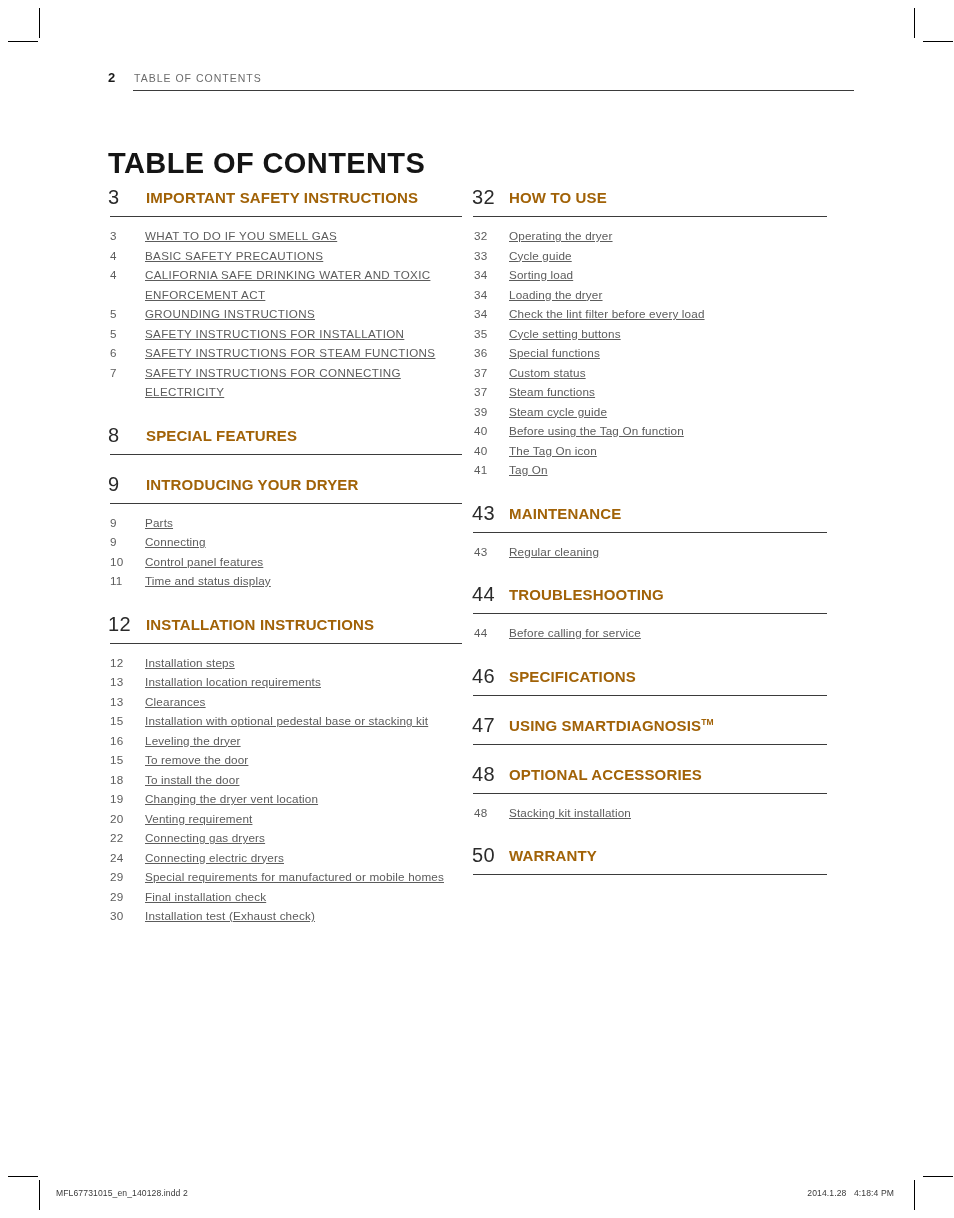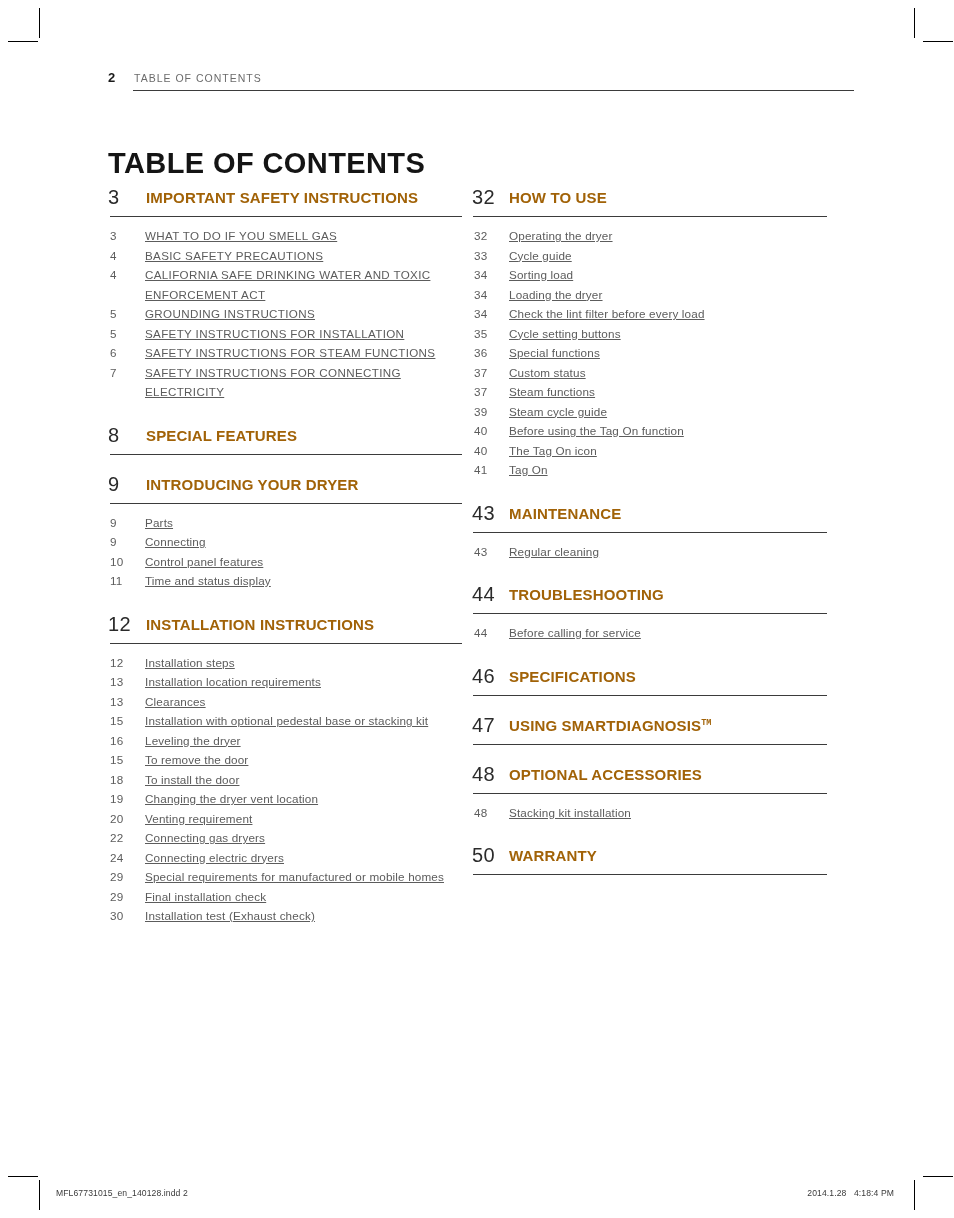--- a/index.html
+++ b/index.html
@@ -115,21 +115,20 @@
     color: #a16207;
     letter-spacing: 0.15px;
   }
   .col-left .sec-label  { left: 38px; }
   .col-right .sec-label { left: 37px; }
   .sec-label sup {
     font-size: 8.5px;
     font-weight: bold;
     vertical-align: super;
     letter-spacing: 0;
-    font-family: Liberation Mono, monospace;
   }
   .sec-rule {
     height: 1px;
     background: #3b3b3b;
     margin-top: 4px;
   }
   .col-left .sec-rule  { margin-left: 2px; width: 352px; }
   .col-right .sec-rule { margin-left: 1px; width: 354px; }
 
   

